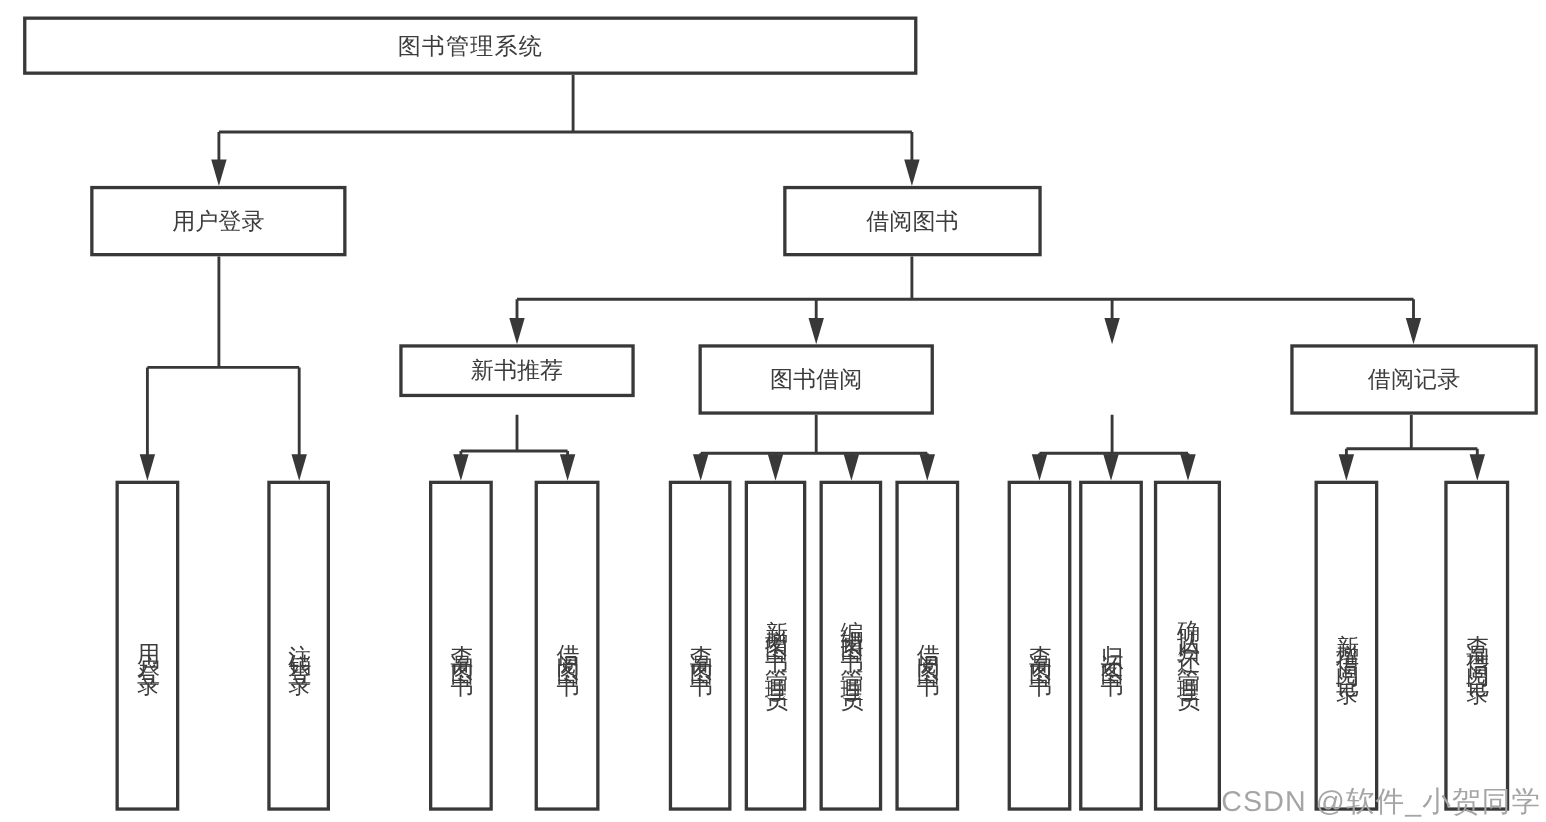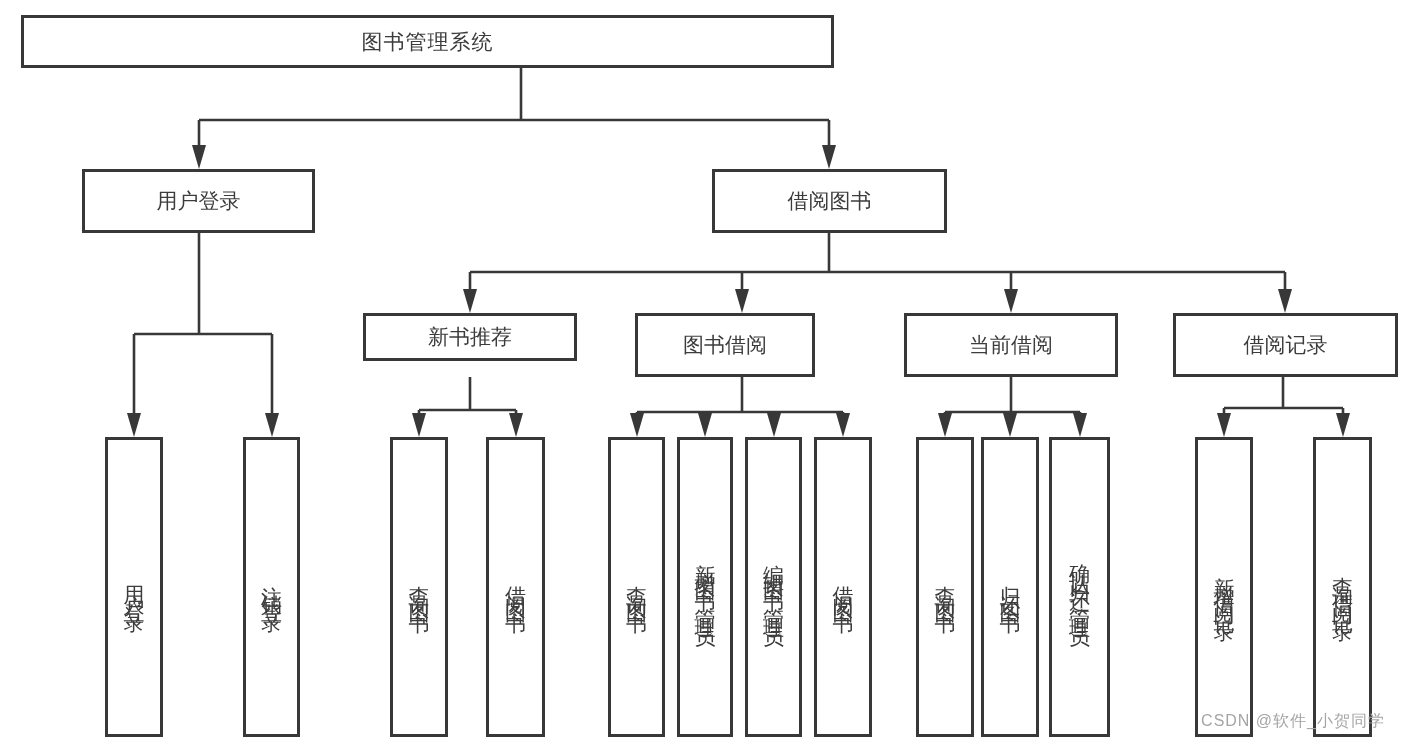--- a/index.html
+++ b/index.html
@@ -33,24 +33,24 @@
   .lvl1{letter-spacing:1px;}
   .leaf{
     writing-mode:vertical-rl;
     text-orientation:mixed;
     letter-spacing:9px;
     font-size:21px;
     white-space:normal;
   }
   .watermark{
     position:absolute;
-    right:20px;
+    right:4px;
     top:711px;
     z-index:3;
-    font-size:16px;
+    font-size:26px;
     color:var(--wm);
     letter-spacing:1px;
     z-index:3;
   }
 </style>
 </head>
 <body>
 
 <div id="canvas">
 
@@ -93,22 +93,21 @@
       <polygon points="1343,437 1336,413 1350,413"></polygon>
     </g>
   </svg>
 
   <div class="box lvl1" style="left:21px;top:15px;width:813px;height:53px;">图书管理系统</div>
 
   <div class="box" style="left:82px;top:169px;width:233px;height:64px;">用户登录</div>
   <div class="box" style="left:712px;top:169px;width:235px;height:64px;">借阅图书</div>
 
   <div class="box" style="left:363px;top:313px;width:214px;height:48px;">新书推荐</div>
-  <div class="box" style="left:635px;top:313px;width:180px;height:64px;">图书借阅</div>
-  <div class="box" style="left:904px;top:313px;width:214px;height:64px;">当前借阅</div>
+  <div class="box" style="left:635px;top:313px;width:214px;height:64px;">图书借阅</div>
   <div class="box" style="left:1173px;top:313px;width:225px;height:64px;">借阅记录</div>
 
   <div class="box leaf" style="left:105px;top:437px;width:58px;height:300px;">用户登录</div>
   <div class="box leaf" style="left:243px;top:437px;width:57px;height:300px;">注销登录</div>
 
   <div class="box leaf" style="left:390px;top:437px;width:58px;height:300px;">查询图书</div>
   <div class="box leaf" style="left:486px;top:437px;width:59px;height:300px;">借阅图书</div>
 
   <div class="box leaf" style="left:608px;top:437px;width:57px;height:300px;">查询图书</div>
   <div class="box leaf" style="left:677px;top:437px;width:56px;height:300px;">新增图书（管理员）</div>

